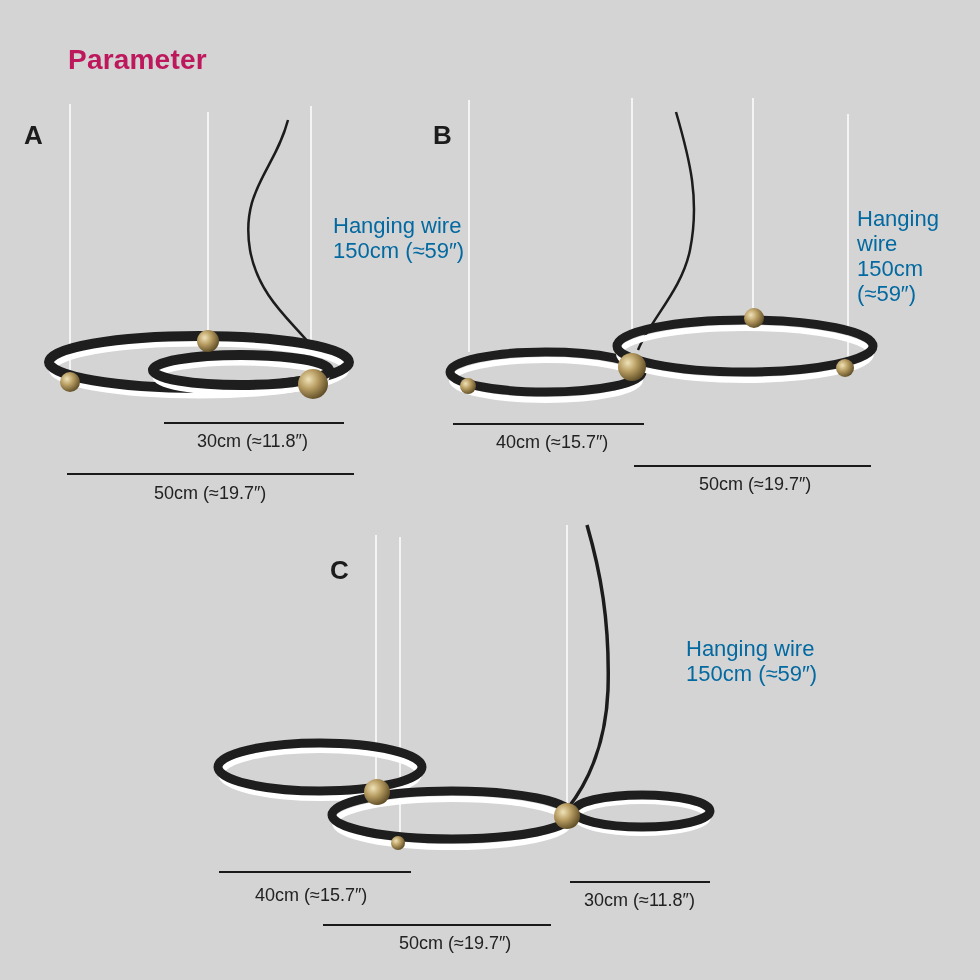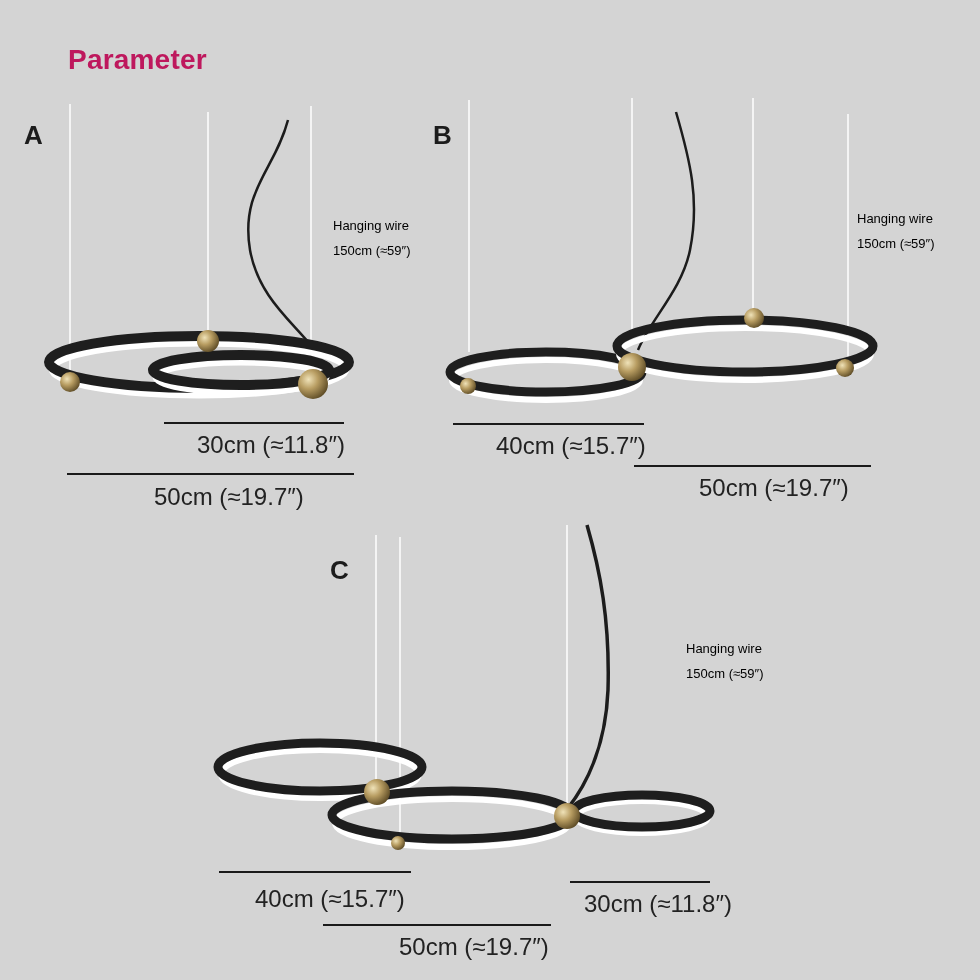--- a/index.html
+++ b/index.html
@@ -1,22 +1,22 @@
 <!DOCTYPE html>
 <html><head>
 <meta charset="utf-8">
 <style>
   html, body { margin:0; padding:0; }
   body { width:980px; height:980px; background:#d4d4d4; position:relative; overflow:hidden;
          font-family:"Liberation Sans", "DejaVu Sans", sans-serif; color:#1f1f1f; }
   .title { position:absolute; left:68px; top:44px; font-size:28px; font-weight:bold; color:#be185d; letter-spacing:0.2px; }
   .variant { position:absolute; font-size:26px; font-weight:bold; color:#1c1c1c; }
-  .note { position:absolute; font-size:13px; line-height:25px; color:#000000; }
+  .note { position:absolute; font-size:22px; line-height:25px; color:#0369a1; }
   .dim-line { position:absolute; height:1.5px; background:#1a1a1a; }
-  .dim-label { position:absolute; font-size:24px; color:#222; white-space:nowrap; }
+  .dim-label { position:absolute; font-size:18px; color:#222; white-space:nowrap; }
   svg.art { position:absolute; left:0; top:0; }
 </style>
 </head>
 <body>
 
 <div class="title">Parameter</div>
 
 <svg class="art" width="980" height="980" viewBox="0 0 980 980">
   <defs>
     <radialGradient id="brass" cx="35%" cy="35%" r="70%">

